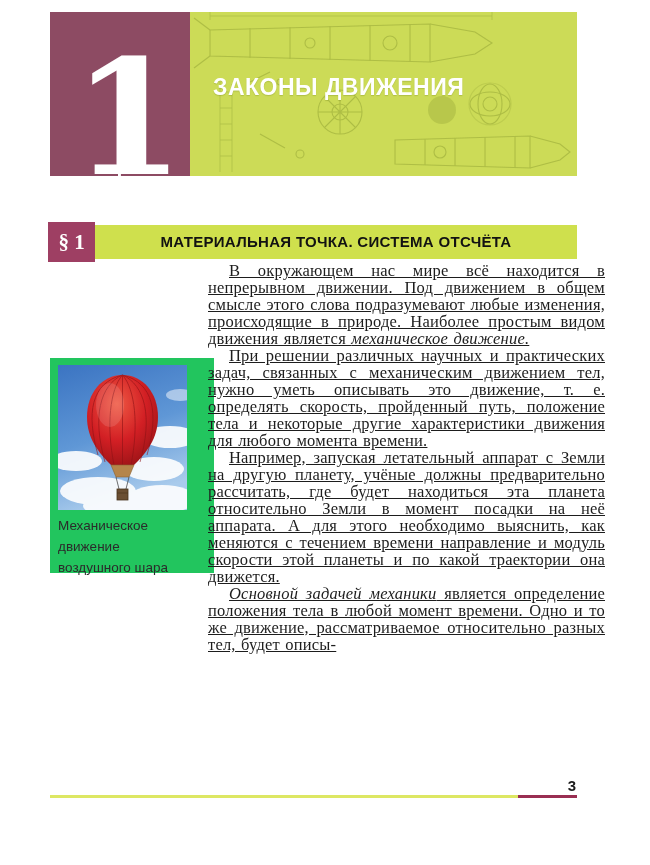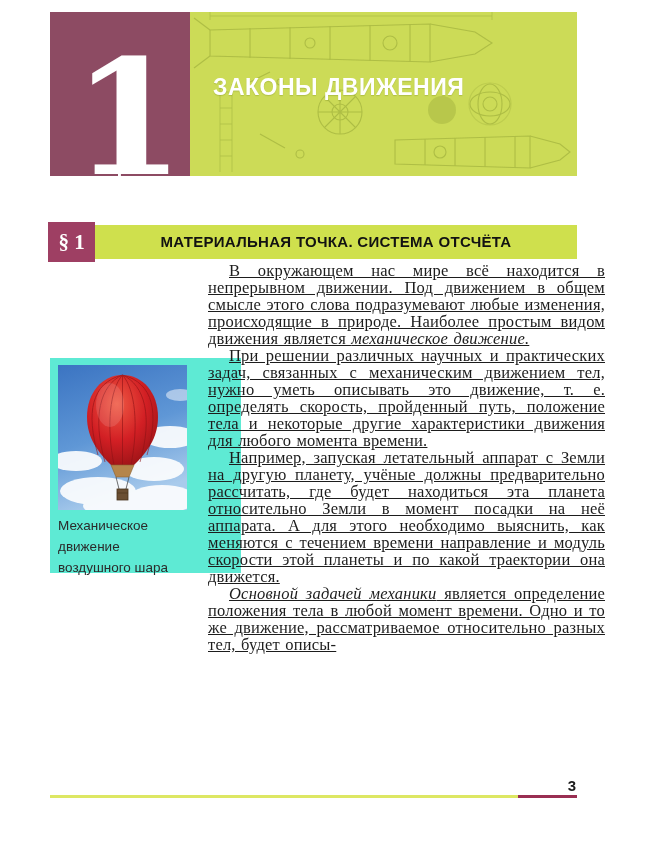--- a/index.html
+++ b/index.html
@@ -18,21 +18,21 @@
   
   .section-bar{position:absolute;left:48px;top:225px;width:529px;height:34px;background:#cfe04d;}
   .section-badge{position:absolute;left:0px;top:-3px;width:47px;height:40px;background:#9e3f63;
     color:#fff;font-family:"Liberation Serif",serif;font-weight:bold;font-size:21px;
     display:flex;align-items:center;justify-content:center;}
   .section-title{position:absolute;left:47px;right:0;top:0;height:34px;line-height:34px;
     text-align:center;font-family:"Liberation Sans",sans-serif;font-weight:bold;font-size:15px;
     letter-spacing:0.3px;color:#121212;}
 
   
-  .figure-panel{position:absolute;left:50px;top:358px;width:145px;height:215px;background:#5eead4;padding-left:46px;}
+  .figure-panel{position:absolute;left:50px;top:358px;width:164px;height:215px;background:#22c55e;}
   .photo{position:absolute;left:8px;top:7px;width:129px;height:145px;}
   .caption{position:absolute;left:8px;top:157px;width:122px;margin:0;
     font-family:"Liberation Sans",sans-serif;font-size:13.5px;line-height:21px;color:#2b2b2b;}
 
   
   .body-text{position:absolute;left:208px;top:262px;width:397px;
     font-size:16.5px;line-height:17px;letter-spacing:0.2px;word-spacing:1px;
     color:#1d1d1d;text-align:justify;}
   .body-text p{margin:0;text-indent:21px;text-decoration:underline;}
   .body-text .it{font-style:italic;}

